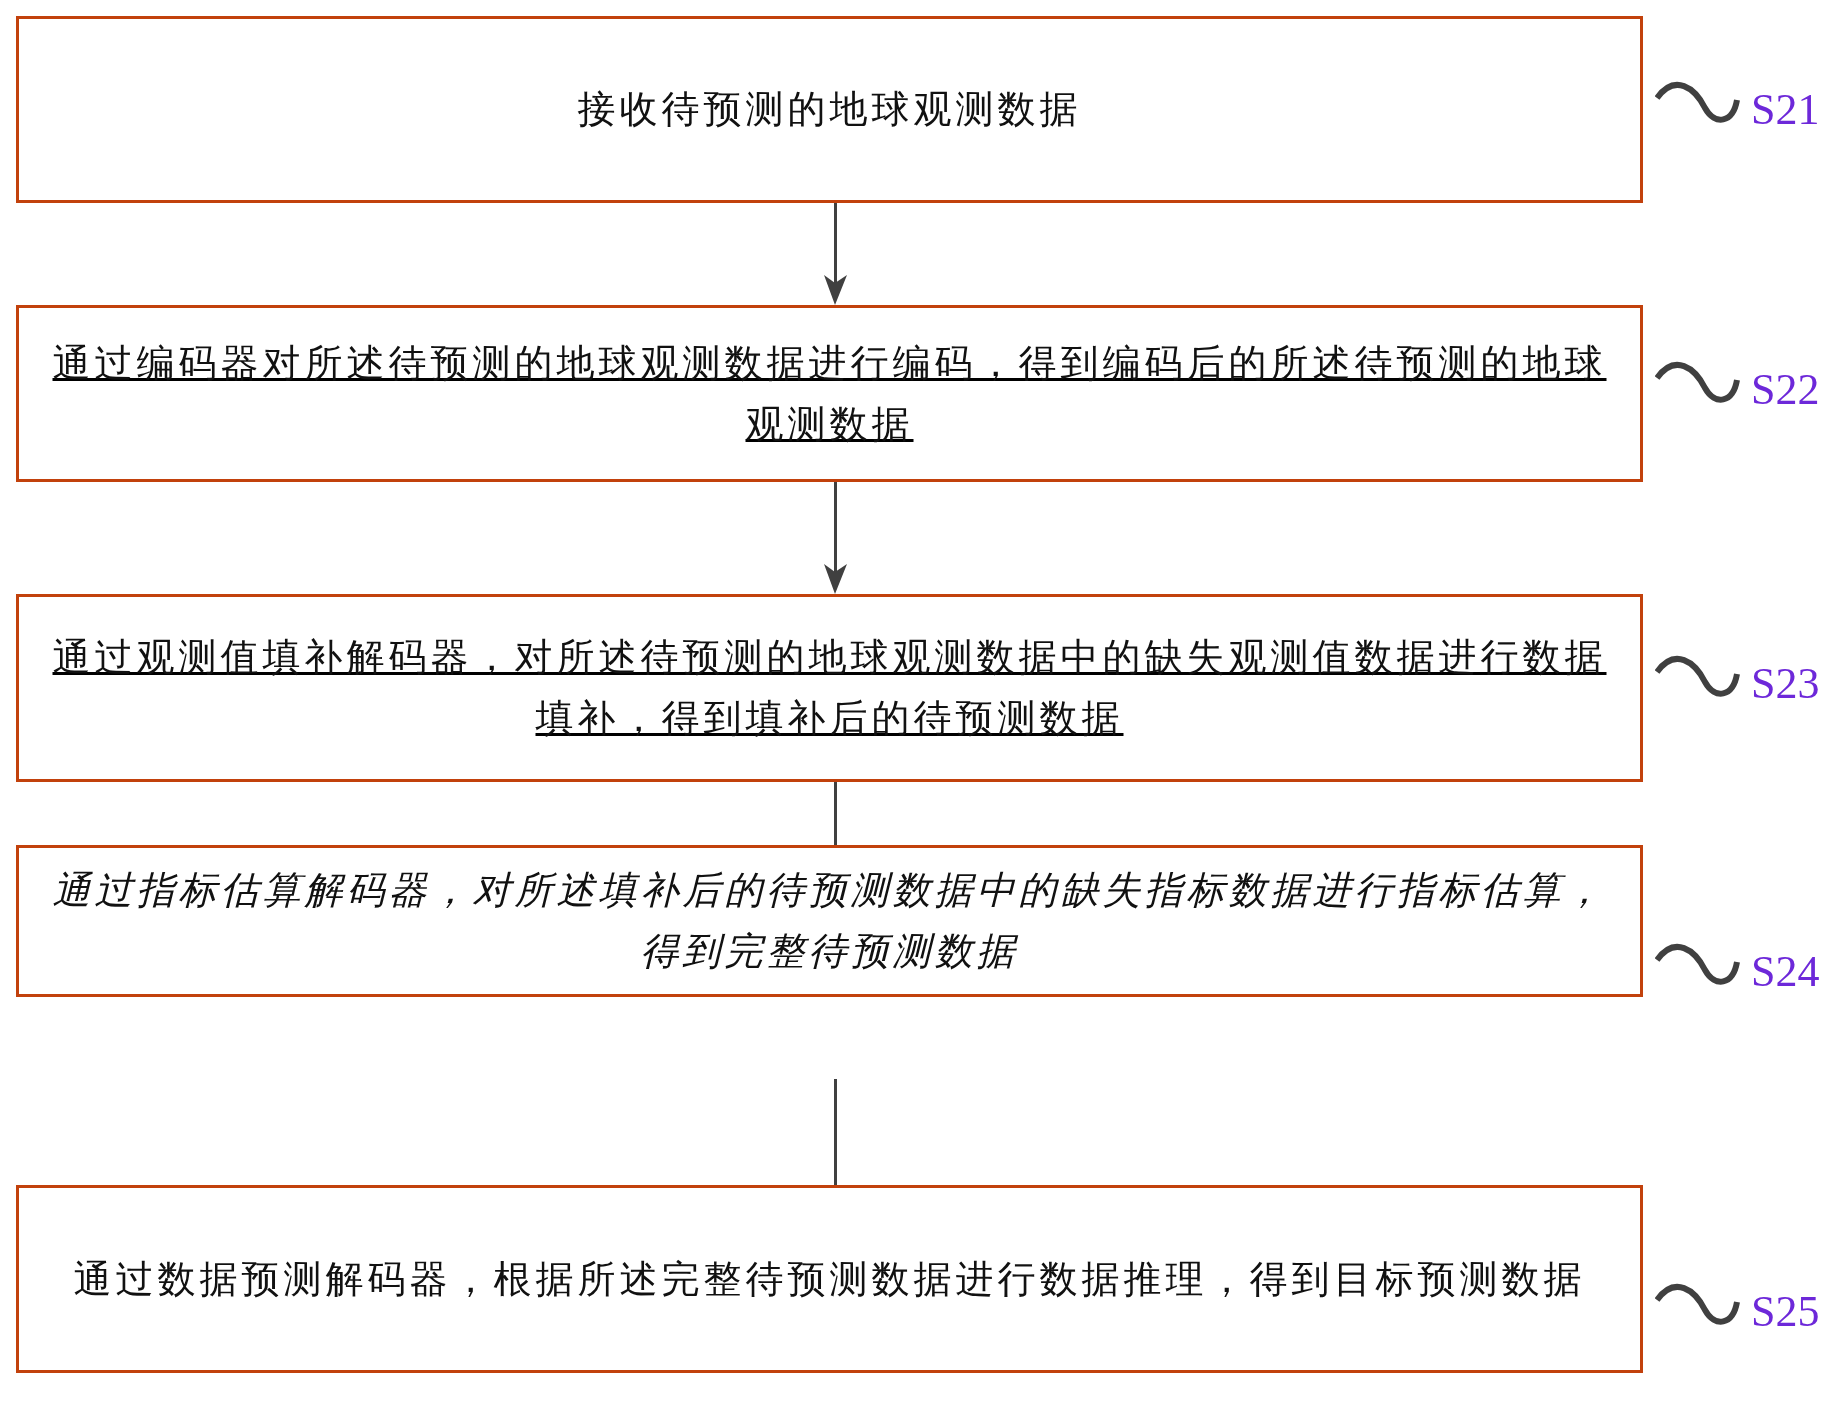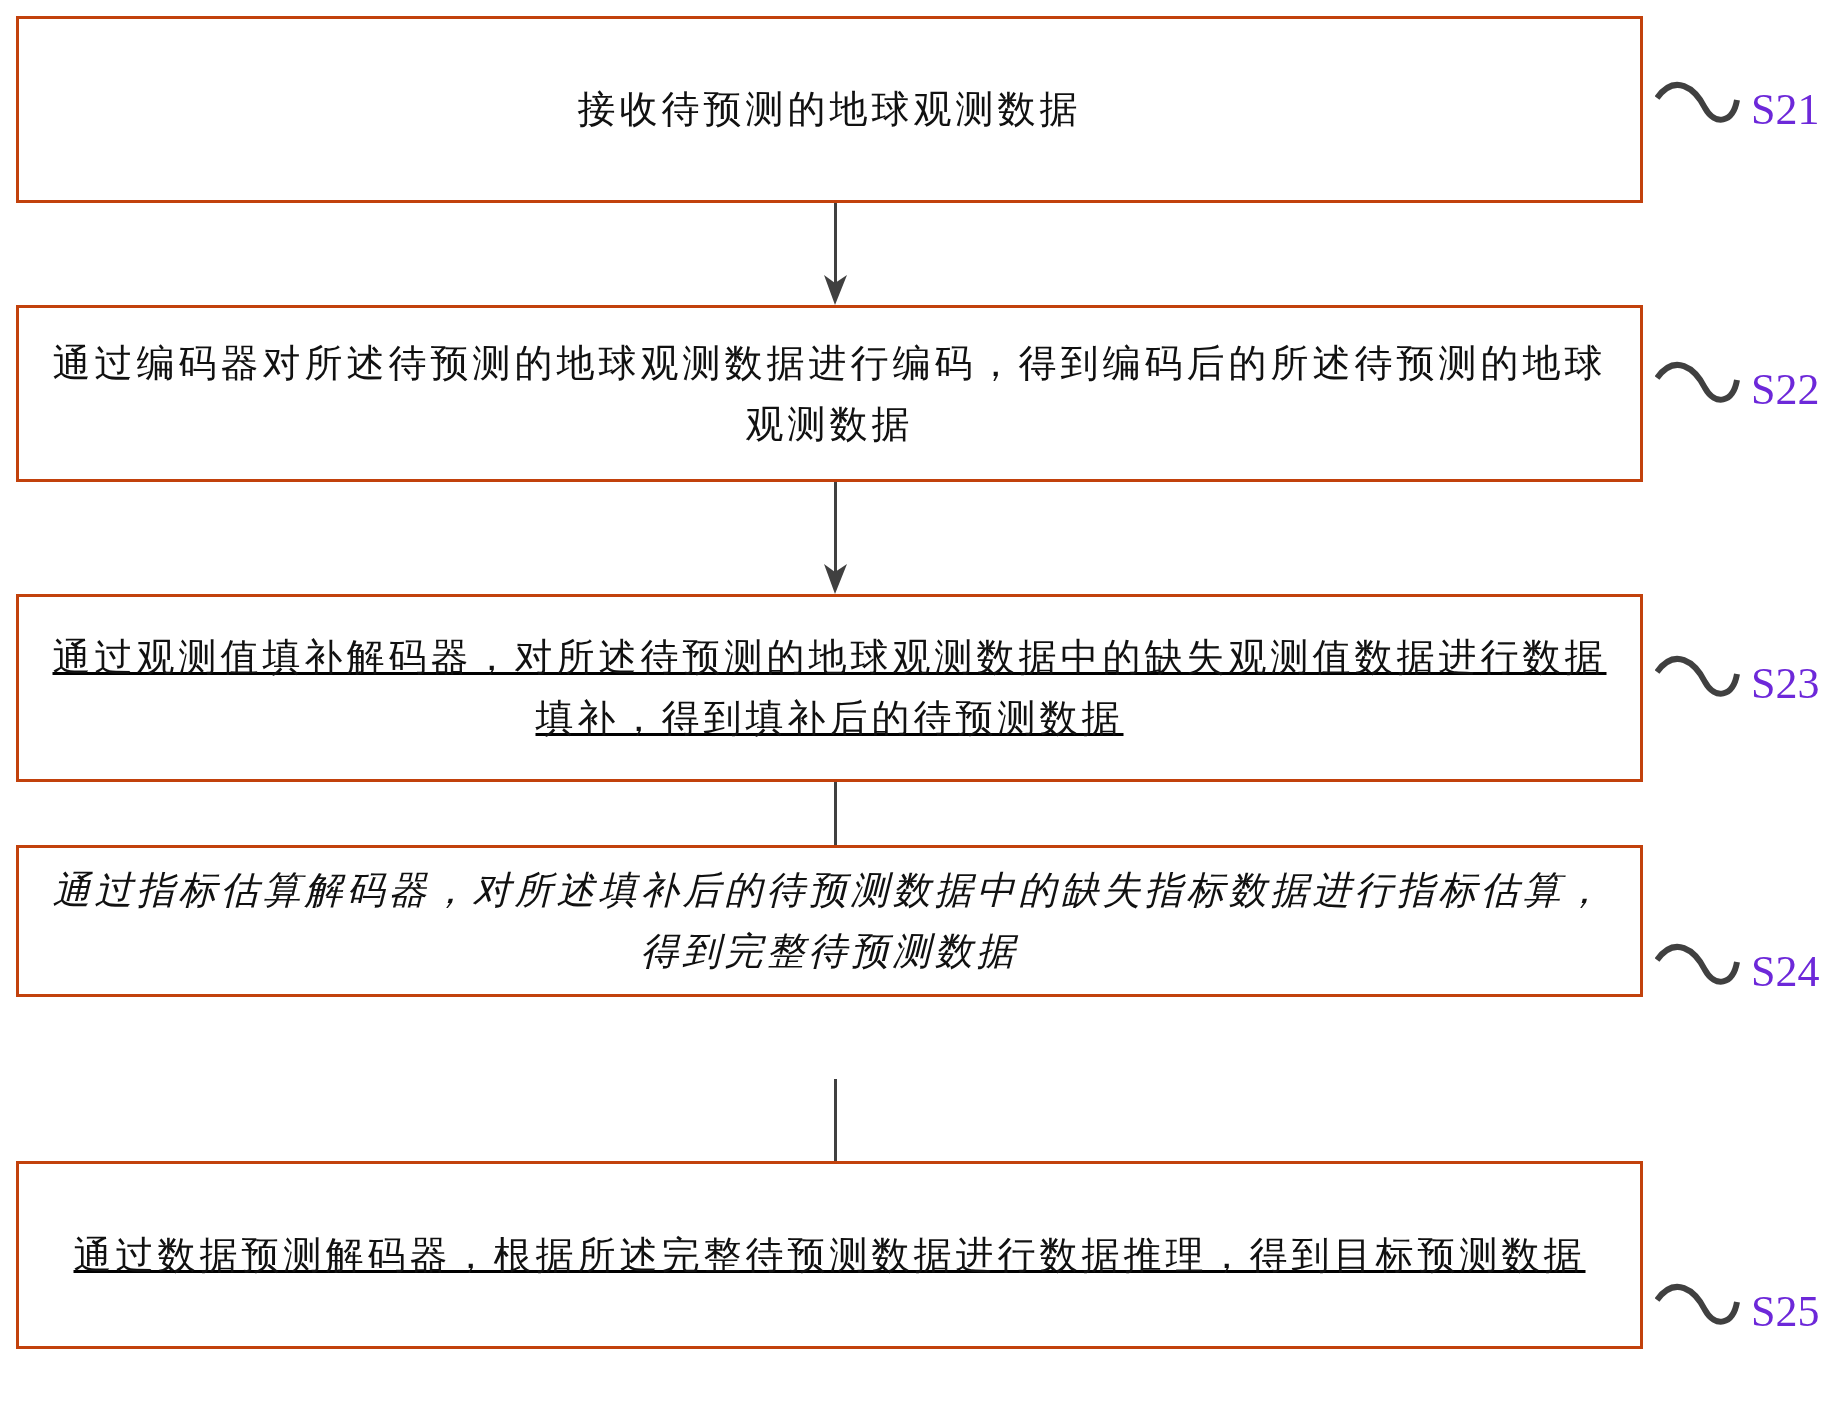--- a/index.html
+++ b/index.html
@@ -26,21 +26,21 @@
   <span class="code">S21</span>
 </div>
 
 <div class="arrow" style="top:203px;height:102px;">
   <div class="line" style="height:80px;"></div>
   <svg width="30" height="30" style="left:-12px;top:72px;">
       <path d="M2 0 L13 30 L25 0 L13 8 Z" fill="#404040"></path>
     </svg>
 </div>
 
-<div class="box" style="top:305px;height:177px;">
+<div class="box" style="top:305px;height:177px;text-decoration:underline;">
   <div class="txt">通过编码器对所述待预测的地球观测数据进行编码，得到编码后的所述待预测的地球观测数据</div>
 </div>
 <div class="label" style="top:358px;">
   <svg width="90" height="60">
       <path d="M2 20 C 20 -5, 40 10, 50 30 C 60 48, 78 45, 82 22" fill="none" stroke="#404040" stroke-width="6"></path>
     </svg>
   <span class="code">S22</span>
 </div>
 
 <div class="arrow" style="top:482px;height:112px;">
@@ -77,21 +77,21 @@
   <span class="code">S24</span>
 </div>
 
 <div class="arrow" style="top:1079px;height:140px;">
   <div class="line" style="height:118px;"></div>
   <svg width="30" height="30" style="left:-12px;top:110px;">
       <path d="M2 0 L13 30 L25 0 L13 8 Z" fill="#404040"></path>
     </svg>
 </div>
 
-<div class="box" style="top:1161px;height:188px;text-decoration:underline;">
+<div class="box" style="top:1185px;height:188px;">
   <div class="txt">通过数据预测解码器，根据所述完整待预测数据进行数据推理，得到目标预测数据</div>
 </div>
 <div class="label" style="top:1280px;text-align:center;">
   <svg width="90" height="60">
       <path d="M2 20 C 20 -5, 40 10, 50 30 C 60 48, 78 45, 82 22" fill="none" stroke="#404040" stroke-width="6"></path>
     </svg>
   <span class="code">S25</span>
 </div>
 
 </body></html>

